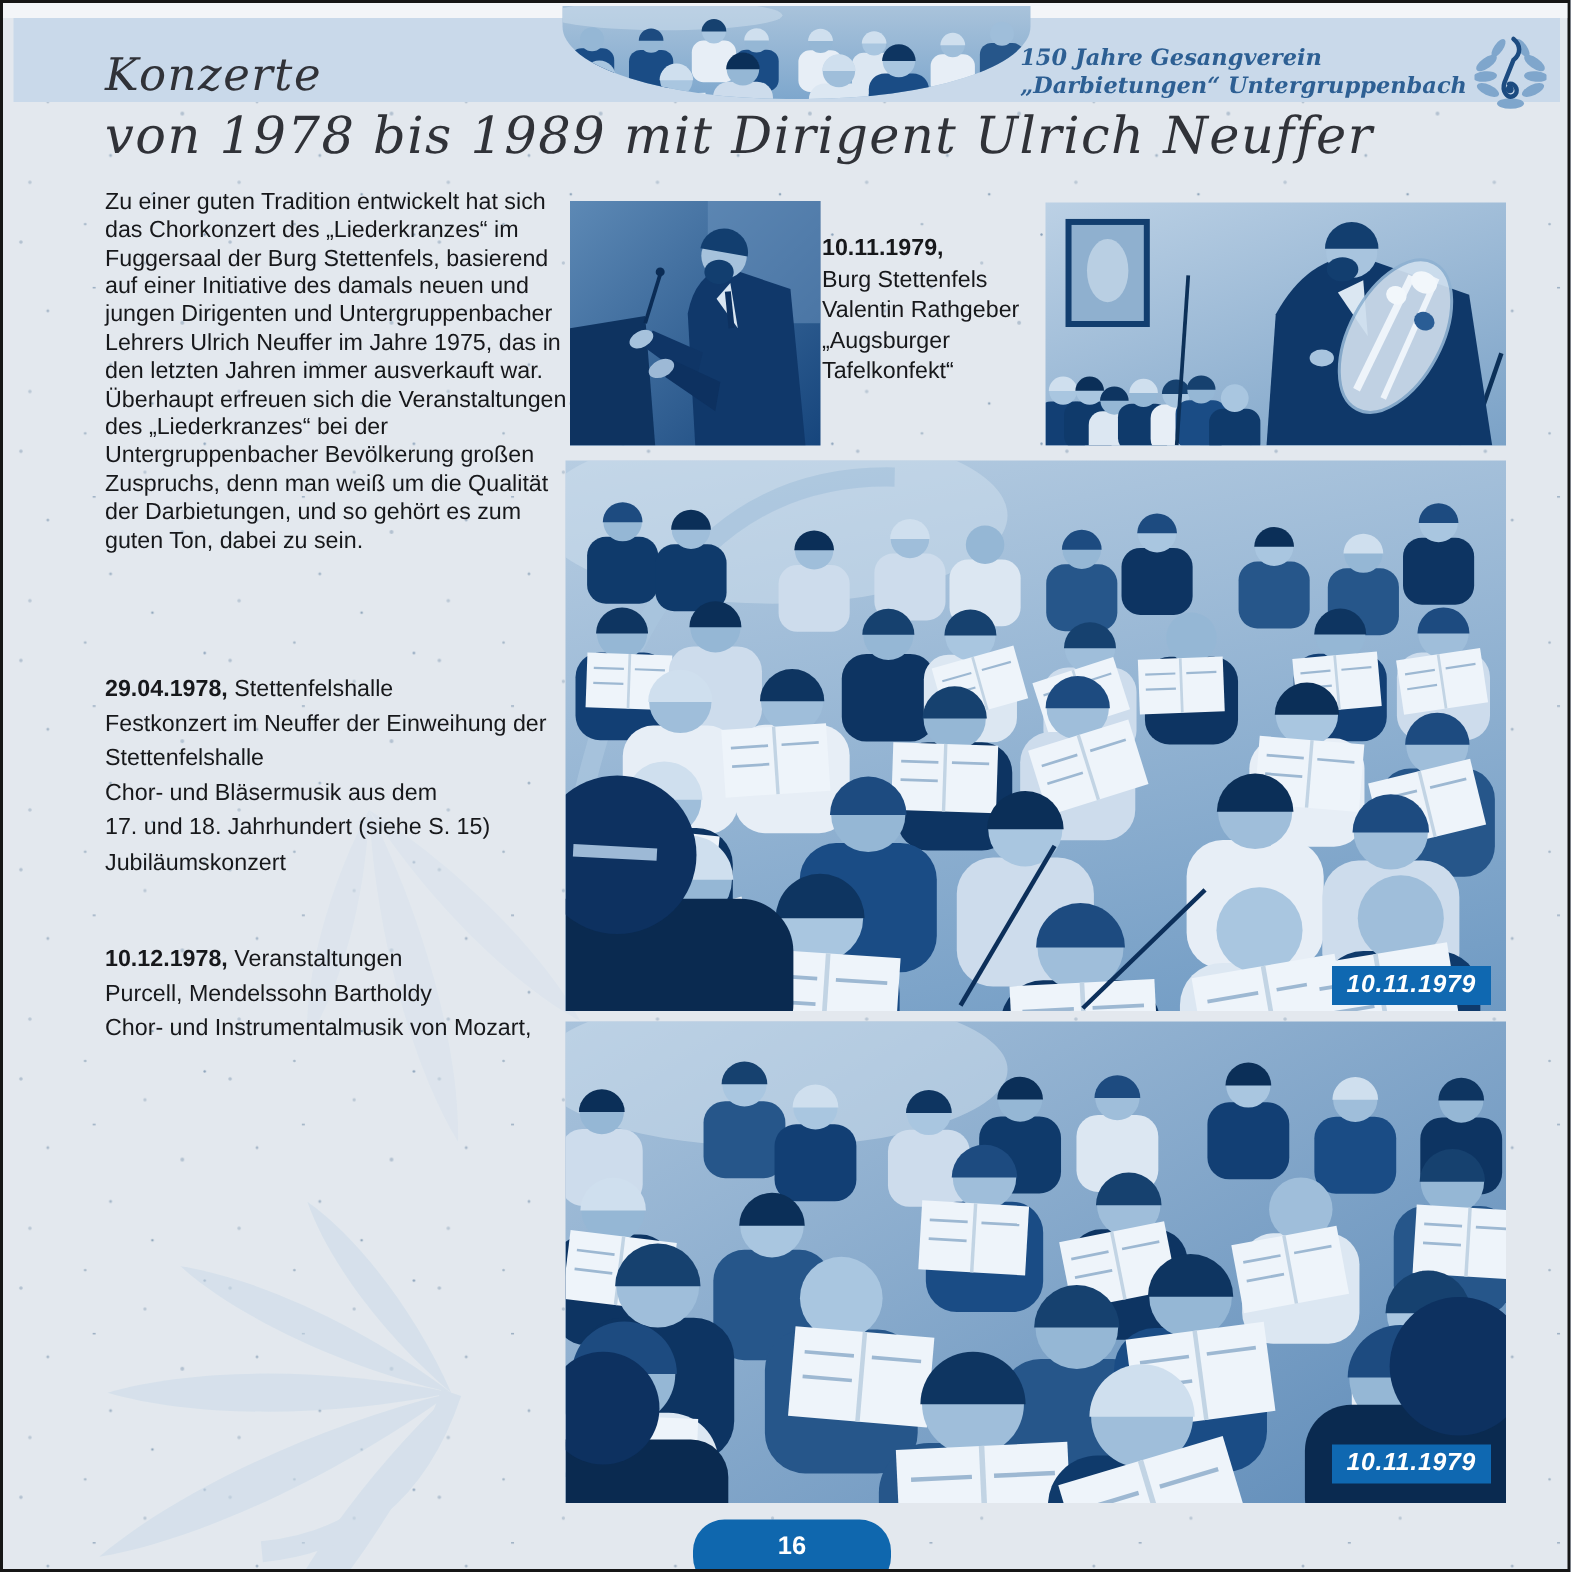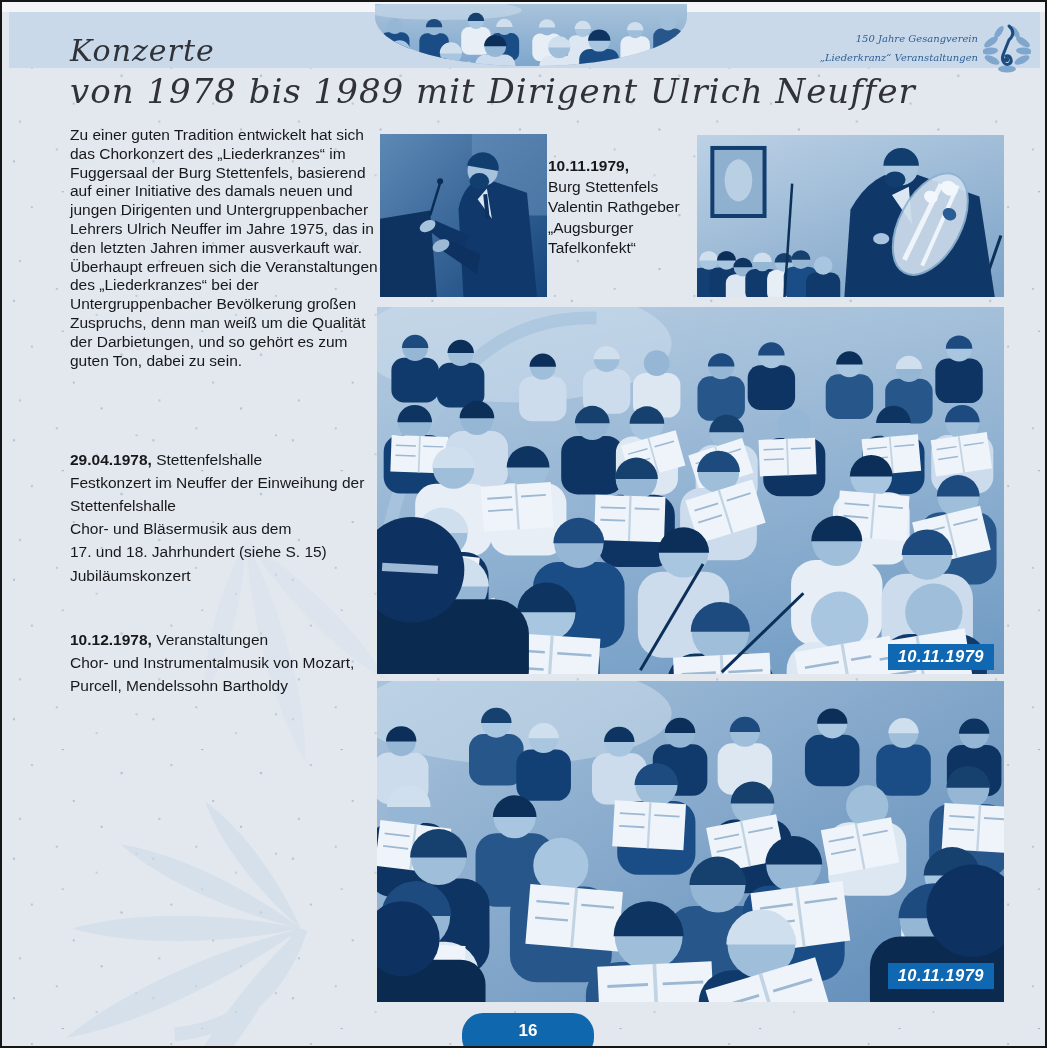--- a/index.html
+++ b/index.html
@@ -11,22 +11,22 @@
   .layer{position:absolute;left:0;top:0;width:100%;height:100%;pointer-events:none;}
   .top-margin{position:absolute;left:0;top:0;right:0;height:10px;background:#f3f5f8;}
   .band{position:absolute;left:7px;top:10px;width:1031px;height:56px;background:#c9d9ea;}
   .header-strip{
     position:absolute;left:373px;top:2px;width:312px;height:62px;
     border-radius:0 0 48% 48% / 0 0 78% 78%;overflow:hidden;
     background:linear-gradient(180deg,#a9c3db,#7ea7cd);
   }
   .brand{position:absolute;right:14px;top:20px;display:flex;align-items:center;gap:5px;}
   .brand-text{
-    text-align:right;font-family:"DejaVu Serif","Liberation Serif",serif;
-    font-style:italic;font-weight:normal;font-size:10px;line-height:19px;color:#2d5f93;
+    font-family:"DejaVu Serif","Liberation Serif",serif;
+    font-style:italic;font-weight:bold;font-size:15px;line-height:19px;color:#2d5f93;
   }
   .logo{width:48px;height:52px;}
   .title1,.title2{
     position:absolute;left:68px;margin:0;font-family:"DejaVu Serif","Liberation Serif",serif;
     font-style:italic;font-weight:normal;color:#303238;letter-spacing:1px;text-align:right;
   }
   .title1{top:31px;font-size:30px;}
   .title2{top:69px;font-size:34px;}
   .intro{position:absolute;left:68px;top:124px;width:309px;margin:0;font-size:15.5px;line-height:18.8px;}
   .concert{position:absolute;left:68px;width:312px;font-size:15.5px;line-height:23px;}
@@ -140,21 +140,21 @@
           <circle cx="224.24242420329713" cy="36.719341513454914" r="10.8376" fill="#a9c6e0"></circle>
           <path d="M 213.05142420329713 36.719341513454914 a 11.190999999999999 11.190999999999999 0 0 1 22.381999999999998 0 z" fill="#0e3561"></path>
           <rect x="275.9363242307585" y="61.58187152680755" width="40.052" height="37.696" rx="10.602" fill="#26568a"></rect>
           <circle cx="295.9623242307585" cy="53.33587152680755" r="10.8376" fill="#a9c6e0"></circle>
         </svg></div>
   </div>
 
   <div class="brand">
     <div class="brand-text">
       <div>150 Jahre Gesangverein</div>
-      <div>„Liederkranz“ Veranstaltungen</div>
+      <div>„Darbietungen“ Untergruppenbach</div>
     </div>
     <svg class="logo" viewBox="0 0 48 52">
       <g fill="#7fa6cc">
         <ellipse cx="8" cy="20" rx="8" ry="3.5" transform="rotate(-35 8 20)"></ellipse>
         <ellipse cx="7" cy="29" rx="8" ry="3.5" transform="rotate(-5 7 29)"></ellipse>
         <ellipse cx="9" cy="38" rx="8" ry="3.5" transform="rotate(25 9 38)"></ellipse>
         <ellipse cx="40" cy="20" rx="8" ry="3.5" transform="rotate(35 40 20)"></ellipse>
         <ellipse cx="41" cy="29" rx="8" ry="3.5" transform="rotate(5 41 29)"></ellipse>
         <ellipse cx="39" cy="38" rx="8" ry="3.5" transform="rotate(-25 39 38)"></ellipse>
         <ellipse cx="16" cy="10" rx="7" ry="3" transform="rotate(-55 16 10)"></ellipse>
@@ -178,22 +178,22 @@
     <div>Chor- und Bläsermusik aus dem</div>
     <div>17. und 18. Jahrhundert (siehe S. 15)</div>
   </div>
 
   <div class="concert" style="top:562px">
     <div>Jubiläumskonzert</div>
   </div>
 
   <div class="concert" style="top:626px">
     <div><b>10.12.1978,</b><span> Veranstaltungen</span></div>
+    <div>Purcell, Mendelssohn Bartholdy</div>
     <div>Chor- und Instrumentalmusik von Mozart,</div>
-    <div>Purcell, Mendelssohn Bartholdy</div>
   </div>
 
   <div class="photo ph-conductor">
     <div class="scene"><svg width="167" height="163" viewBox="0 0 167 163">
           <rect x="91.85000000000001" y="0" width="75.15" height="81.5" fill="#6d96bf" opacity="0.5"></rect>
           <polygon points="0,84.76 50.1,76.61 56.78,163 0,163" fill="#0e3360"></polygon>
           <line x1="50.1" y1="81.5" x2="60.12" y2="48.9" stroke="#0b2c55" stroke-width="2.5"></line>
           <circle cx="60.12" cy="47.269999999999996" r="3" fill="#0b2c55"></circle>
           <path d="M 83.5 163 L 78.49 74.98 Q 83.5 48.9 103.54 44.010000000000005 L 146.96 58.68 L 156.98 163 Z" fill="#10386a"></path>
           <polygon points="97.695,65.2 106.88,54.605000000000004 111.89,84.76" fill="#d9e6f2"></polygon>

